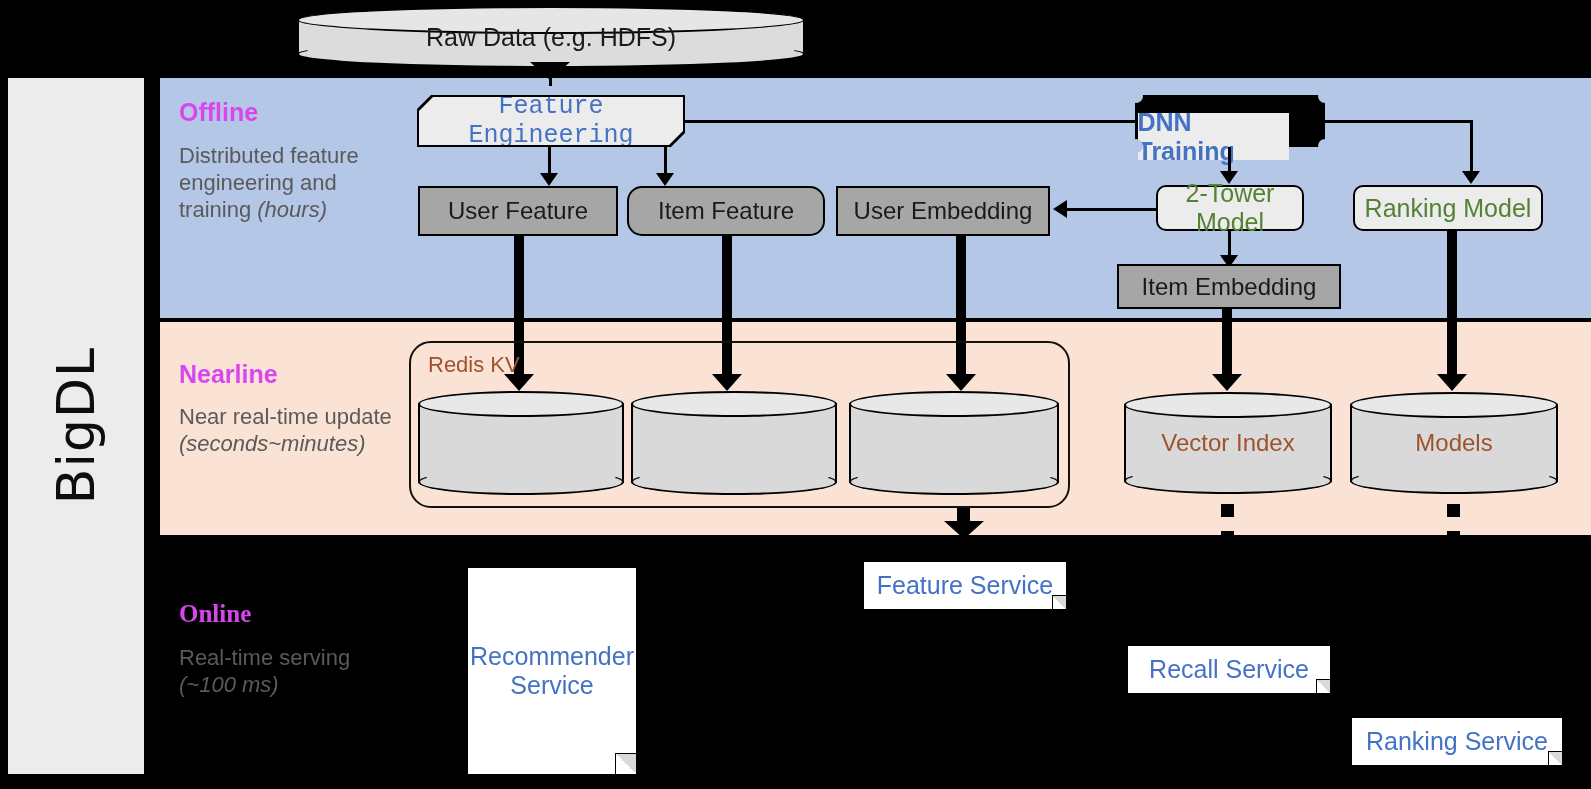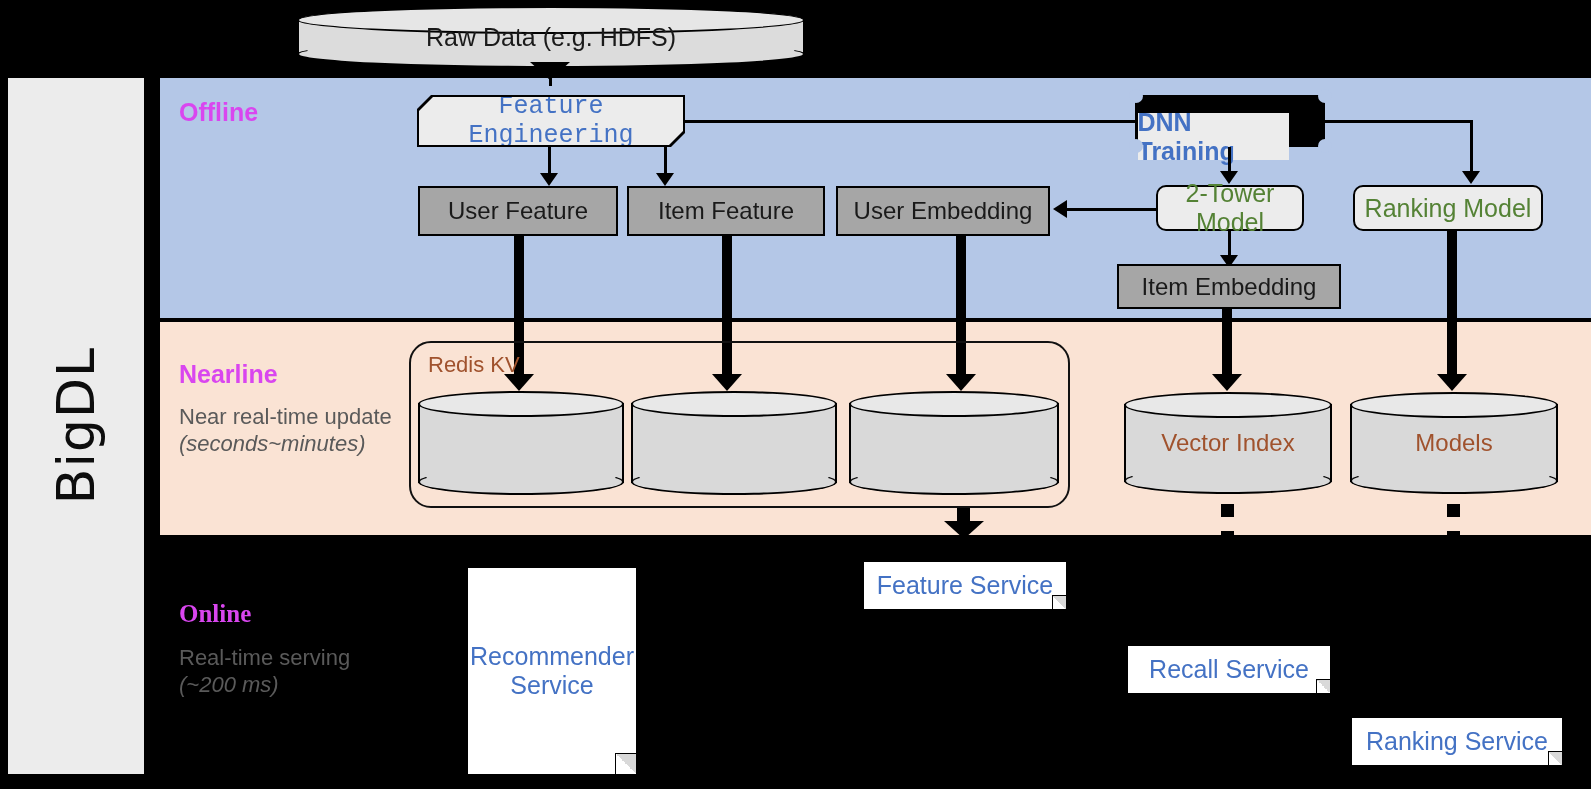--- a/index.html
+++ b/index.html
@@ -107,26 +107,27 @@
 
   <div class="band" id="band-offline"></div>
   <div class="band" id="band-nearline"></div>
   <div class="band" id="band-online"></div>
 
   <div id="sidebar">
     <div id="sidebar-label">BigDL</div>
   </div>
 
   <div class="band-title" id="t-offline">Offline</div>
+  <div class="band-desc" id="d-offline"><span>Distributed feature engineering and training </span><i>(hours)</i></div>
 
   <div class="band-title" id="t-nearline">Nearline</div>
   <div class="band-desc" id="d-nearline"><span>Near real-time update </span><i>(seconds~minutes)</i></div>
 
   <div class="band-title" id="t-online">Online</div>
-  <div class="band-desc" id="d-online"><span>Real-time serving </span><i>(~200 ms)</i></div>
+  <div class="band-desc" id="d-online"><span>Real-time serving </span><i>(~100 ms)</i></div>
 
   <div class="cyl" id="raw-data">
     <div class="body"></div>
     <div class="bot"></div>
     <div class="top"></div>
     <div class="txt">Raw Data (e.g. HDFS)</div>
   </div>
 
   <div class="ln thin-v" style="left:549px;top:68px;height:18px;"></div>
   <div class="arrow-d huge" style="left:530px;top:62px;"></div>
@@ -151,21 +152,21 @@
   <div class="arrow-d" style="left:656px;top:173px;"></div>
 
   <div class="ln thin-v" style="left:1228px;top:147px;height:28px;"></div>
   <div class="arrow-d" style="left:1220px;top:171px;"></div>
 
   <div class="ln thin-h" style="left:1325px;top:120px;width:148px;"></div>
   <div class="ln thin-v" style="left:1470px;top:120px;height:55px;"></div>
   <div class="arrow-d" style="left:1462px;top:171px;"></div>
 
   <div class="node gray-box" style="left:418px;top:186px;width:200px;height:50px;">User Feature</div>
-  <div class="node gray-box" style="left:627px;top:186px;width:198px;height:50px;">Item Feature</div>
+  <div class="node gray-box" style="left:627px;top:186px;width:198px;height:50px;border-radius:15px;">Item Feature</div>
   <div class="node gray-box" style="left:836px;top:186px;width:214px;height:50px;">User Embedding</div>
 
   <div class="ln thin-h" style="left:1067px;top:208px;width:90px;"></div>
   <div class="arrow-l" style="left:1053px;top:200px;"></div>
 
   <div class="node proc-box rounded green" style="left:1156px;top:185px;width:148px;height:46px;">2-Tower Model</div>
   <div class="node proc-box rounded green" style="left:1353px;top:185px;width:190px;height:46px;">Ranking Model</div>
 
   <div class="ln thin-v" style="left:1228px;top:231px;height:30px;"></div>
   <div class="arrow-d" style="left:1220px;top:255px;"></div>

